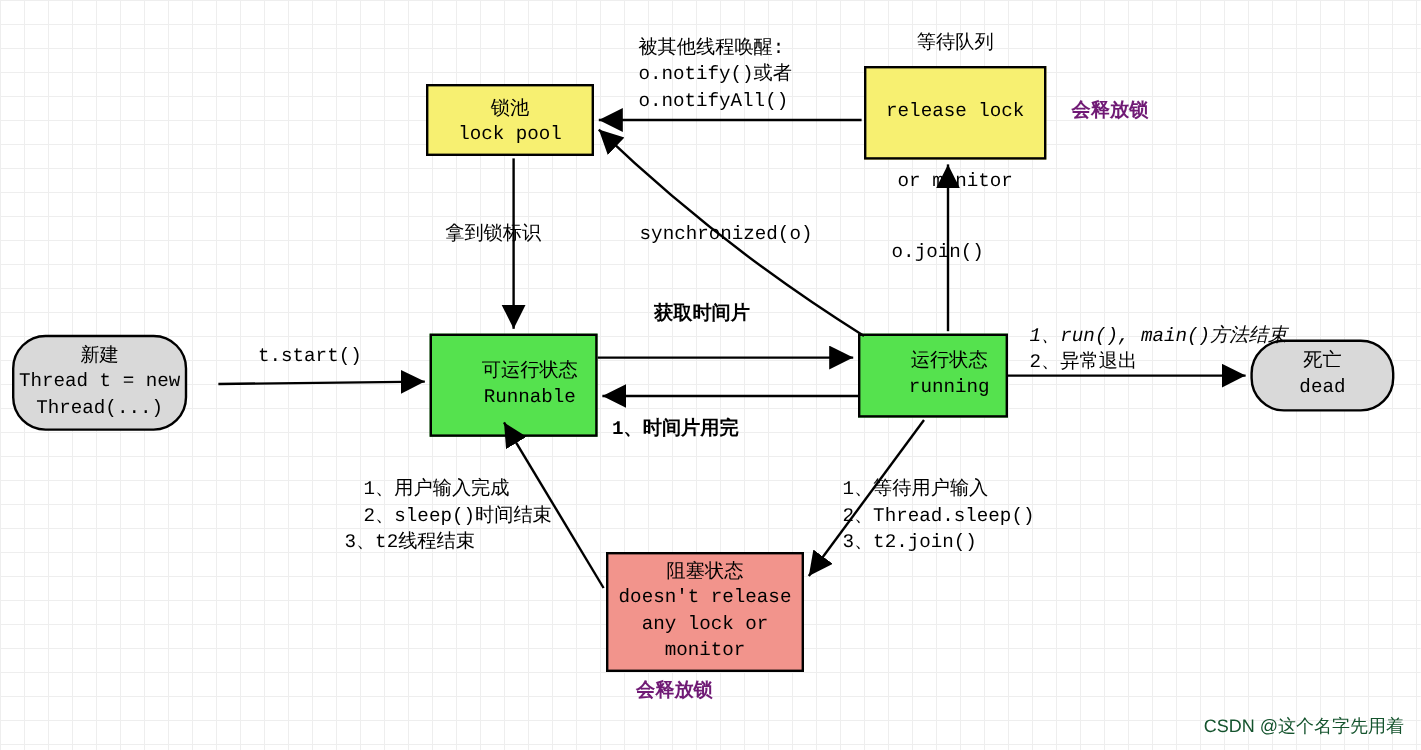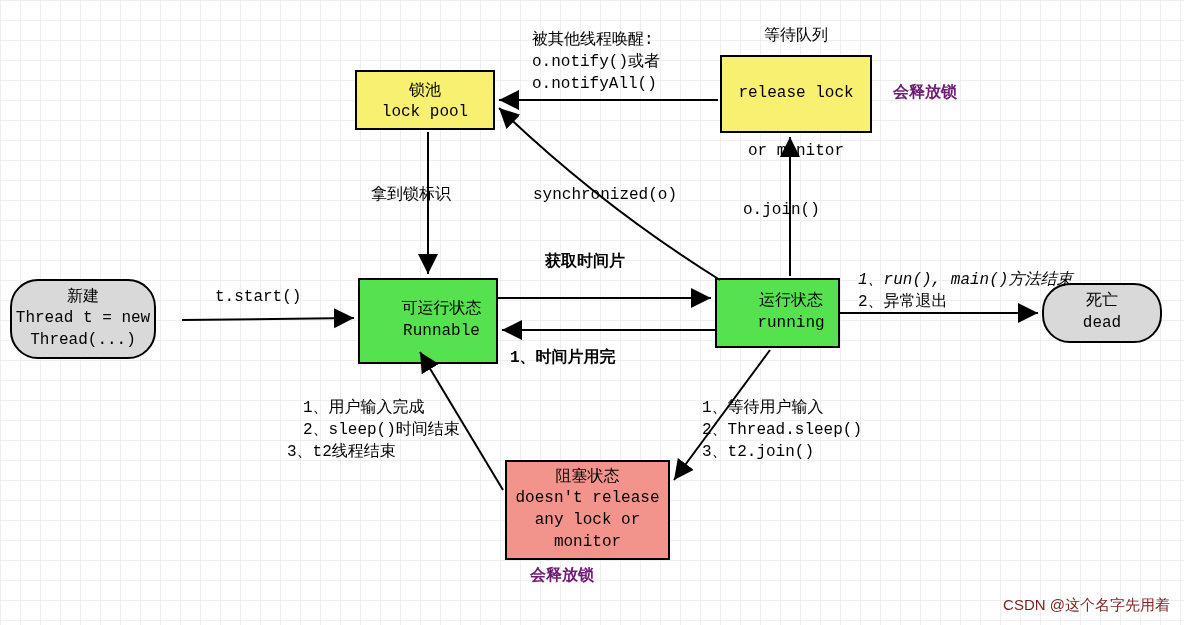--- a/index.html
+++ b/index.html
@@ -47,21 +47,21 @@
     position: absolute;
     font-size: 16px;
     line-height: 1.35;
     white-space: nowrap;
   }
   .redtext { color: #701a75; font-weight: 600; }
   .watermark {
     position: absolute;
     right: 14px;
     bottom: 10px;
-    color: #7f1d1d;
+    color: #14532d;
     font-size: 15px;
     font-family: sans-serif;
     z-index: 3;
   }
   svg { position: absolute; inset: 0; z-index: 2; pointer-events: none; }
 </style>
 </head>
 <body>
 
 <div class="grid-bg"></div>

